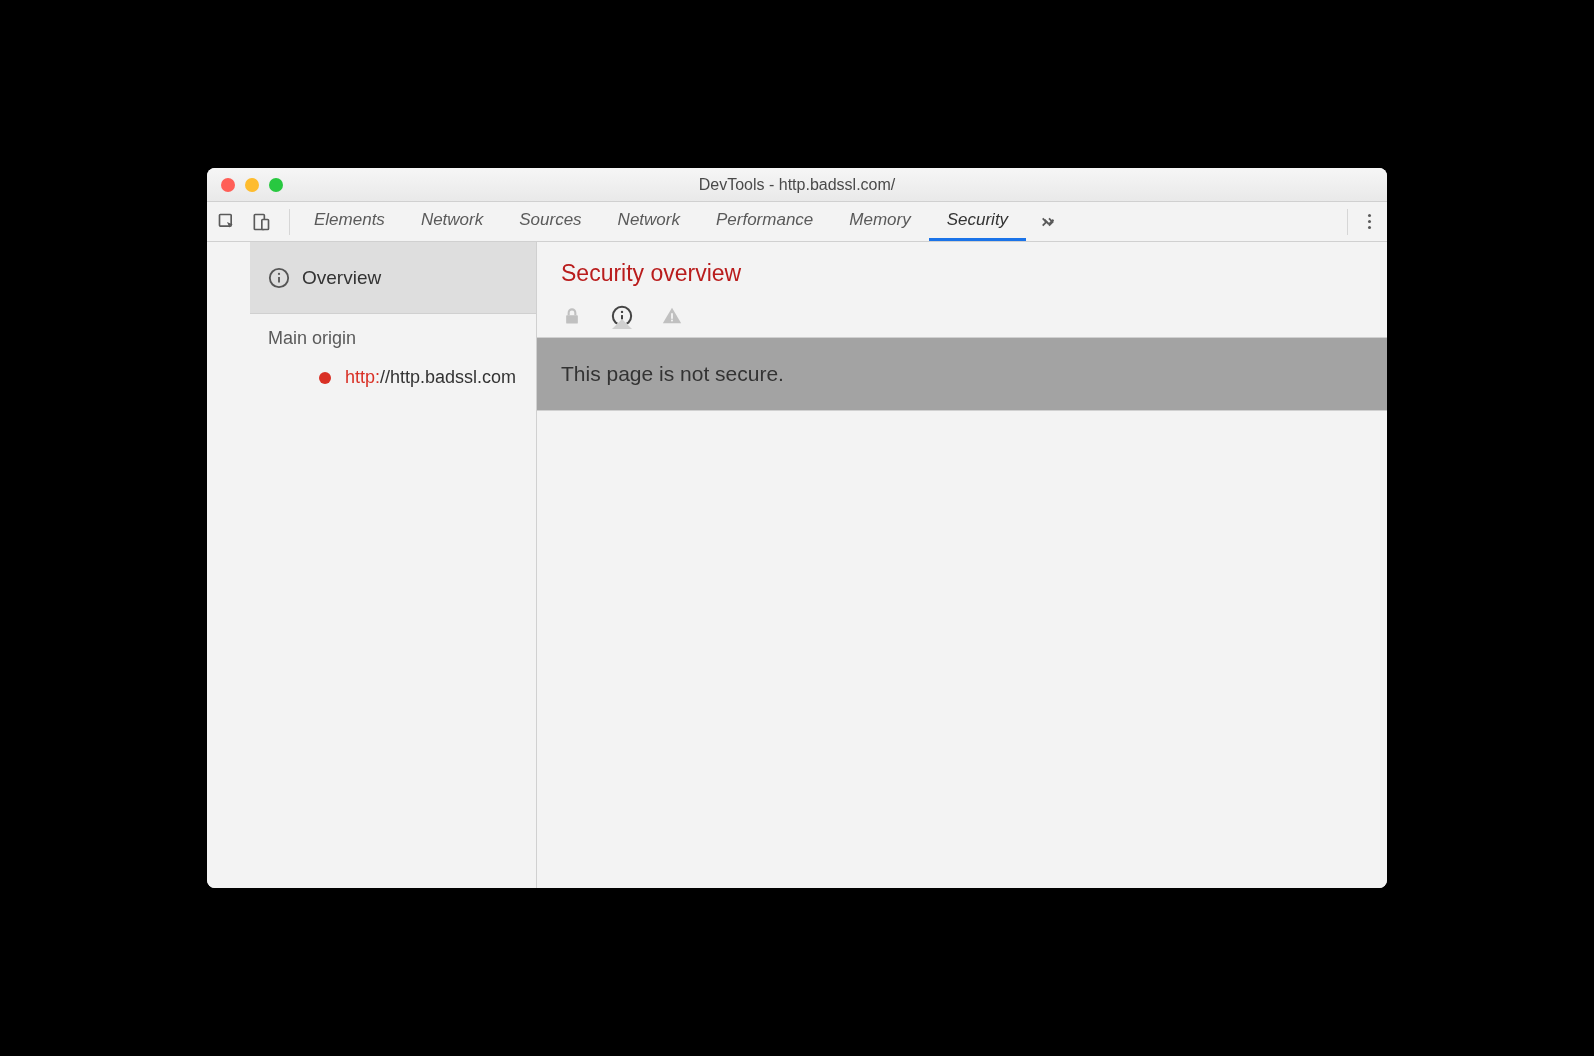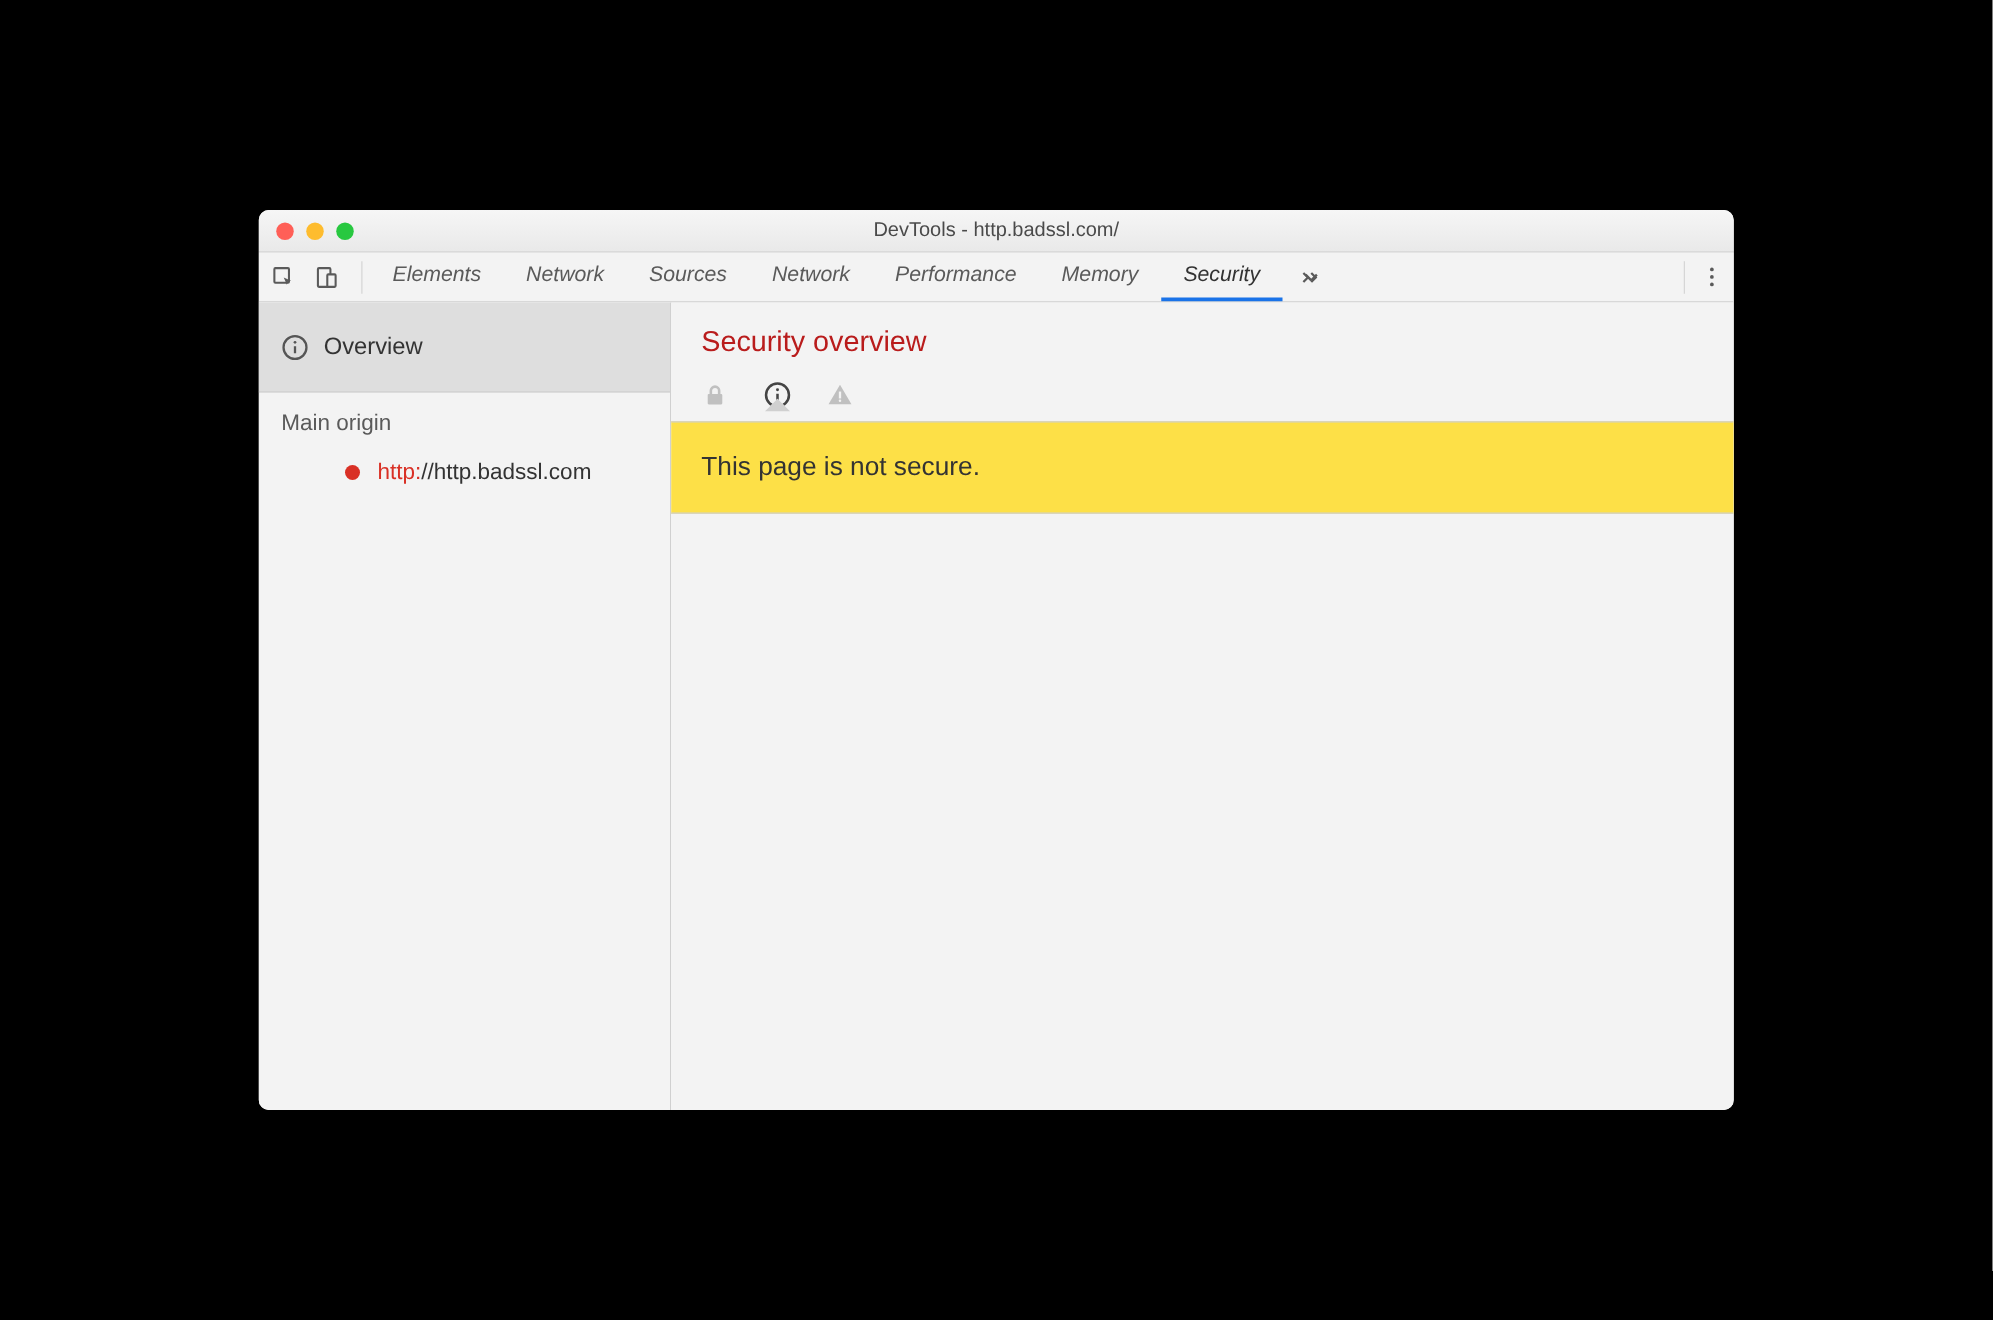--- a/index.html
+++ b/index.html
@@ -130,20 +130,21 @@
       flex: 1;
       display: flex;
       min-height: 0;
     }
     .sidebar {
       width: 330px;
       background: #f3f3f3;
       border-right: 1px solid #d0d0d0;
       display: flex;
       flex-direction: column;
+      padding-left: 43px;
     }
     .sidebar-item-overview {
       height: 72px;
       background: #dedede;
       display: flex;
       align-items: center;
       padding: 0 18px;
       gap: 12px;
       color: #333;
       font-size: 19px;
@@ -229,21 +230,21 @@
       top: 0px;
       left: -10px;
       width: 0;
       height: 0;
       border-left: 10px solid transparent;
       border-right: 10px solid transparent;
       border-bottom: 10px solid #d0d0d0;
       z-index: -1;
     }
     .message-box {
-      background: #fde047;
+      background: #a3a3a3;
       border-top: 1px solid #d0d0d0;
       border-bottom: 1px solid #d0d0d0;
       padding: 24px 24px;
       font-size: 21px;
       color: #333;
     }
   </style>
 </head>
 <body>
 

